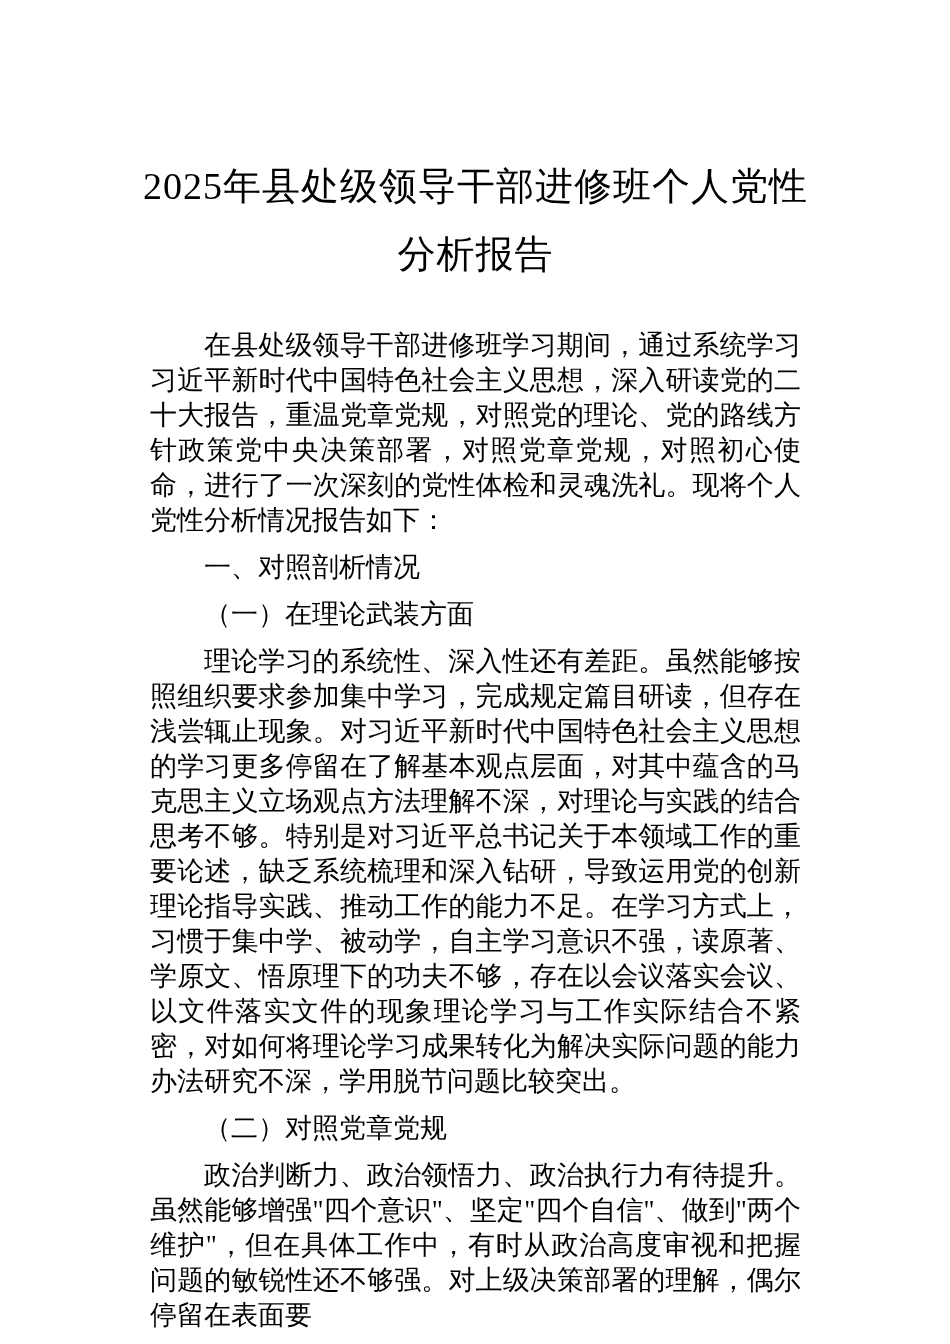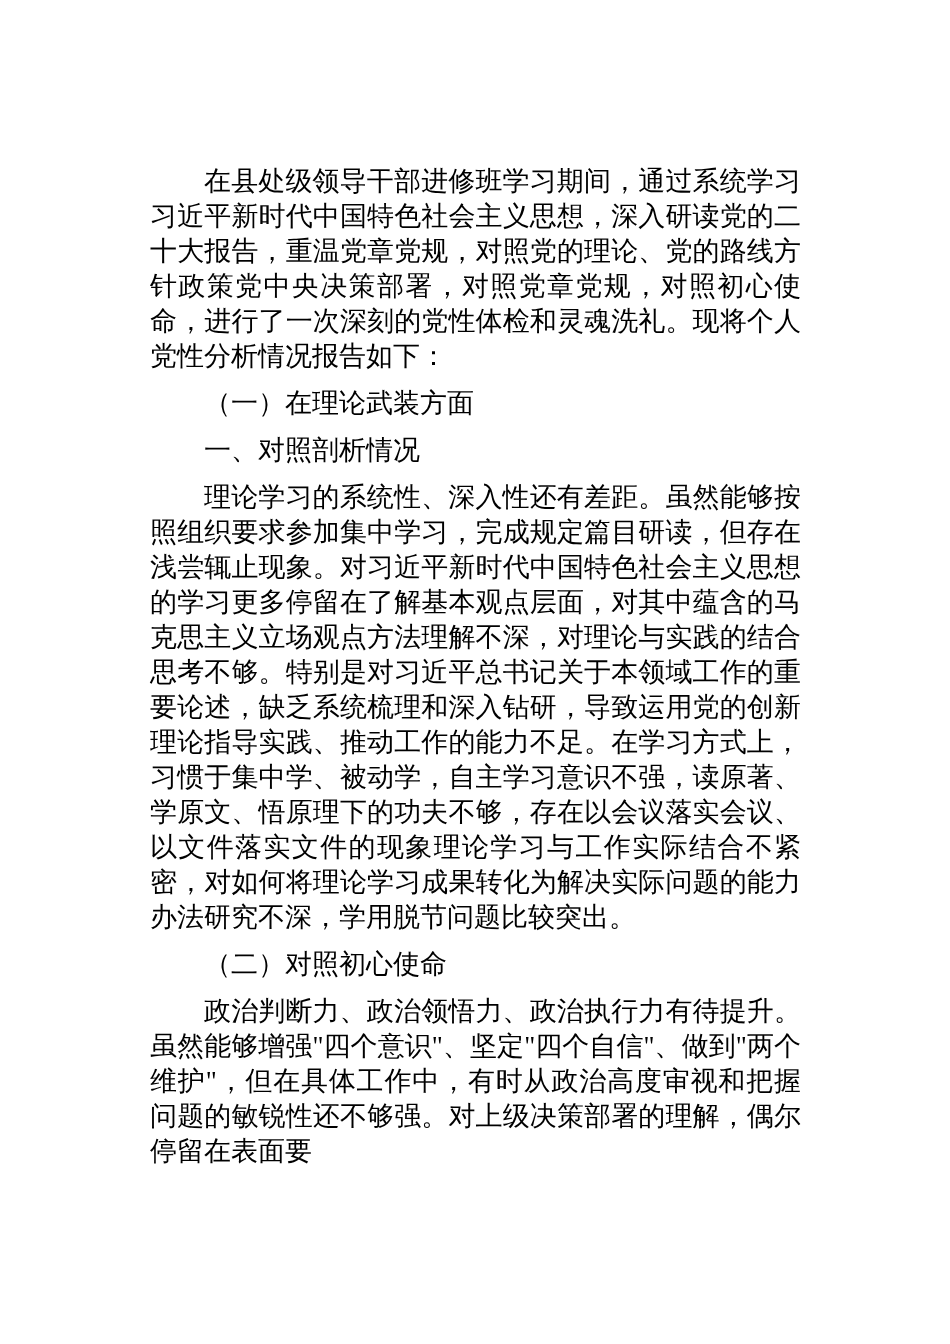--- a/index.html
+++ b/index.html
@@ -39,21 +39,22 @@
     text-justify: inter-ideograph;
     text-indent: 2em;
     word-break: break-all;
     overflow-wrap: anywhere;
   }
 </style>
 </head>
 <body>
 
 <div class="page">
+  <h1 class="doc-title">2025年县处级领导干部进修班个人党性分析报告</h1>
   <div class="doc-body">
       <p class="para body">在县处级领导干部进修班学习期间，通过系统学习习近平新时代中国特色社会主义思想，深入研读党的二十大报告，重温党章党规，对照党的理论、党的路线方针政策党中央决策部署，对照党章党规，对照初心使命，进行了一次深刻的党性体检和灵魂洗礼。现将个人党性分析情况报告如下：</p>
+      <p class="para heading">一、对照剖析情况</p>
       <p class="para subheading">（一）在理论武装方面</p>
-      <p class="para heading">一、对照剖析情况</p>
       <p class="para body">理论学习的系统性、深入性还有差距。虽然能够按照组织要求参加集中学习，完成规定篇目研读，但存在浅尝辄止现象。对习近平新时代中国特色社会主义思想的学习更多停留在了解基本观点层面，对其中蕴含的马克思主义立场观点方法理解不深，对理论与实践的结合思考不够。特别是对习近平总书记关于本领域工作的重要论述，缺乏系统梳理和深入钻研，导致运用党的创新理论指导实践、推动工作的能力不足。在学习方式上，习惯于集中学、被动学，自主学习意识不强，读原著、学原文、悟原理下的功夫不够，存在以会议落实会议、以文件落实文件的现象理论学习与工作实际结合不紧密，对如何将理论学习成果转化为解决实际问题的能力办法研究不深，学用脱节问题比较突出。</p>
-      <p class="para subheading">（二）对照初心使命</p>
+      <p class="para subheading">（二）对照党章党规</p>
       <p class="para body">政治判断力、政治领悟力、政治执行力有待提升。虽然能够增强"四个意识"、坚定"四个自信"、做到"两个维护"，但在具体工作中，有时从政治高度审视和把握问题的敏锐性还不够强。对上级决策部署的理解，偶尔停留在表面要</p>
     </div>
 </div>
 
 </body></html>

